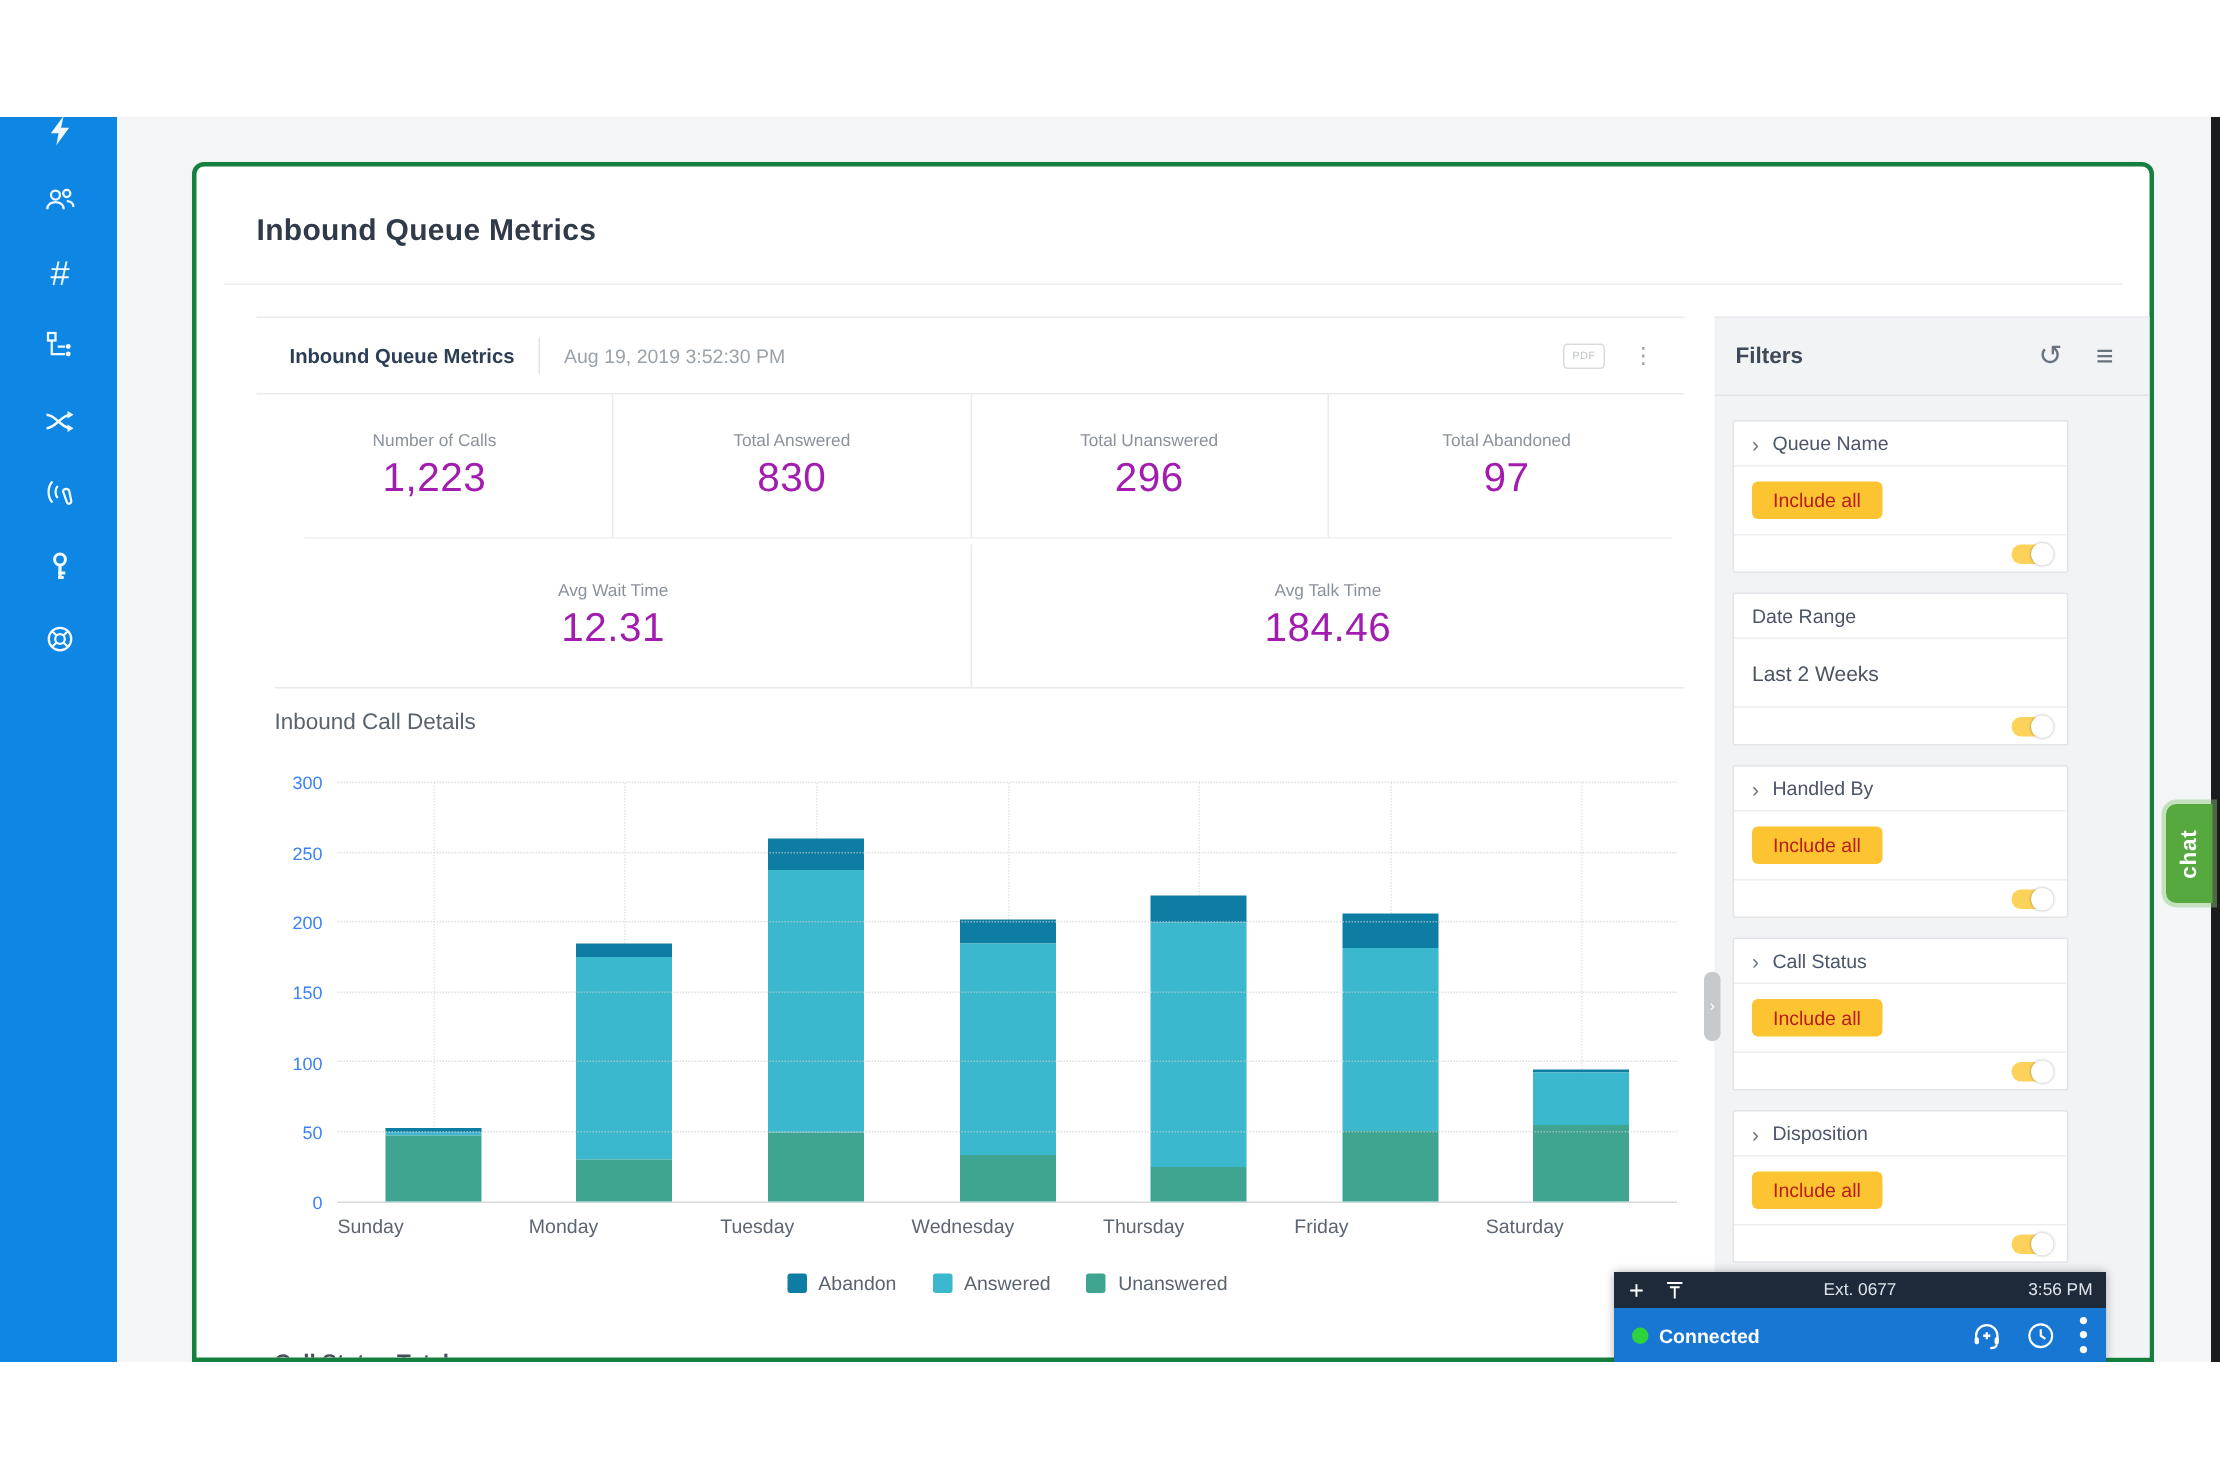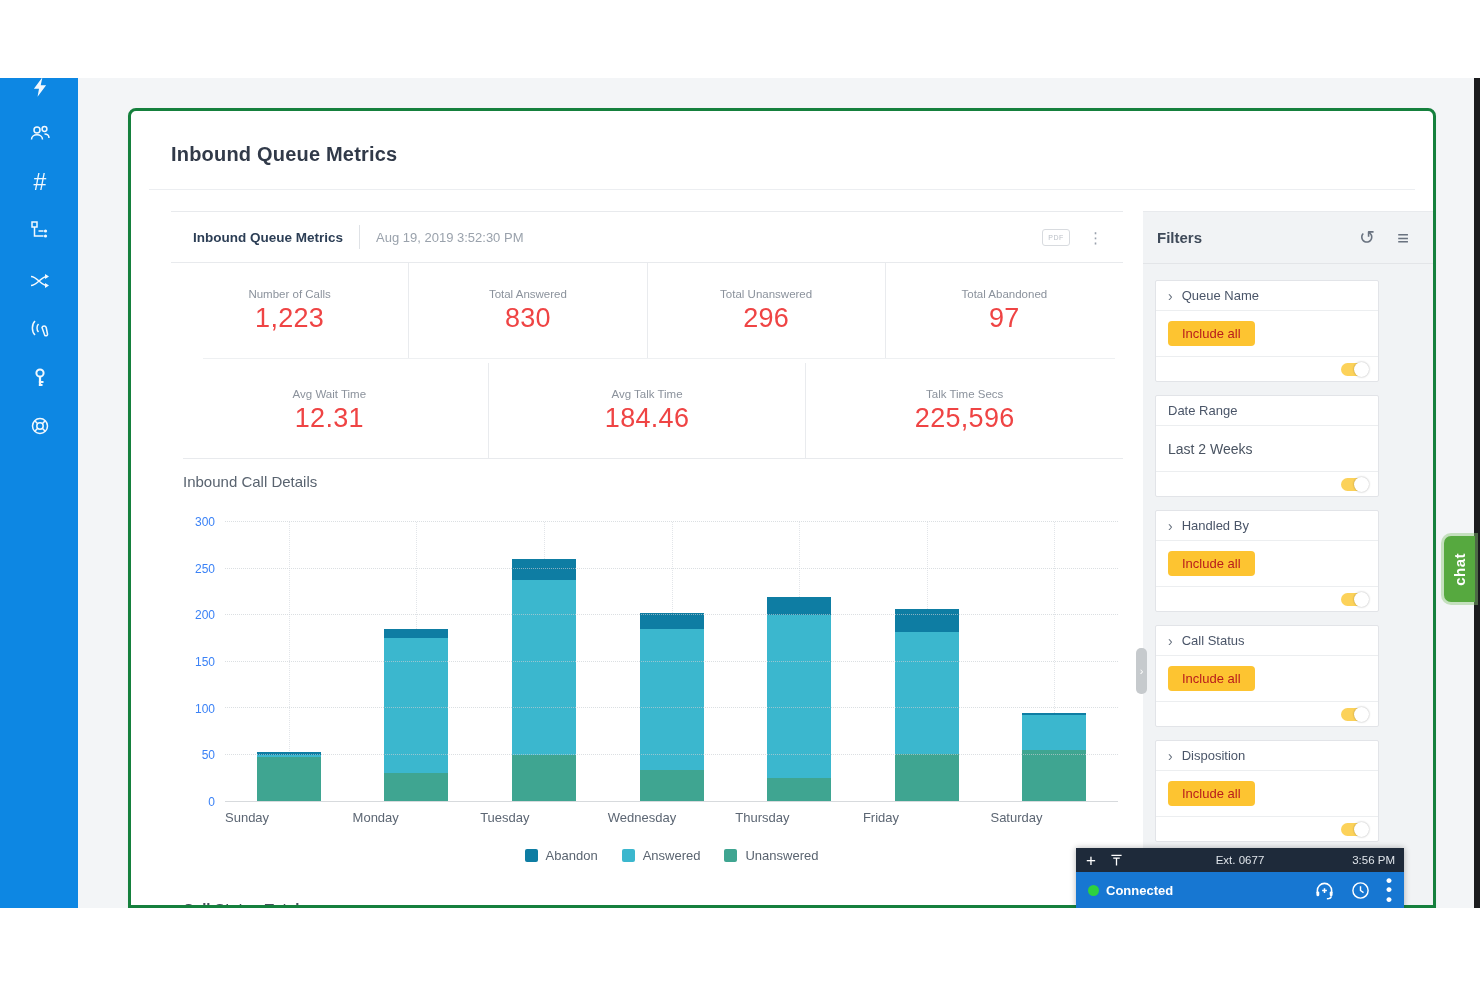--- a/index.html
+++ b/index.html
@@ -32,21 +32,21 @@
   .pdf-badge { width:28px; height:17px; border:1px solid #d8dbdf; border-radius:3px; font-size:7px; color:#bcc1c8; display:flex; align-items:center; justify-content:center; letter-spacing:.5px; cursor:pointer; }
   .kebab { color:#9aa2ad; font-size:15px; line-height:1; cursor:pointer; }
 
   
   .metrics-row { position:absolute; left:40px; width:952px; display:flex; }
   .metrics-row.primary { top:152px; height:95px; }
   .metrics-row.secondary { top:252px; height:95px; }
   .metric { flex:1; display:flex; flex-direction:column; align-items:center; justify-content:center; border-right:1px solid #e9ebee; }
   .metric:last-child { border-right:none; }
   .m-label { font-size:11.5px; color:#8b929c; margin-bottom:3px; }
-  .m-value { font-size:27px; color:#ef4444; letter-spacing:.3px; }
+  .m-value { font-size:27px; color:#a21caf; letter-spacing:.3px; }
   .row-sep1 { position:absolute; left:72px; top:247px; width:912px; border-top:1px solid #eef0f2; }
   .row-sep2 { position:absolute; left:52px; top:347px; width:940px; border-top:1px solid #e8eaed; }
 
   .section-label { position:absolute; left:52px; top:362px; font-size:15px; color:#59636f; }
   .next-section { position:absolute; left:52px; top:789px; font-size:15px; font-weight:700; color:#454e5b; }
 
   
   .chart { position:absolute; left:52px; top:388px; width:945px; height:372px; }
   .y-axis { position:absolute; left:0; top:23px; width:32px; height:280px; }
   .ytick { position:absolute; right:0; font-size:12px; color:#3b82f6; }
@@ -204,24 +204,20 @@
         </div>
       <div class="row-sep1"></div>
       <div class="metrics-row secondary">
           <div class="metric">
             <div class="m-label">Avg Wait Time</div>
             <div class="m-value">12.31</div>
           </div>
           <div class="metric">
             <div class="m-label">Avg Talk Time</div>
             <div class="m-value">184.46</div>
-          </div>
-          <div class="metric">
-            <div class="m-label">Talk Time Secs</div>
-            <div class="m-value">225,596</div>
           </div>
         </div>
       <div class="row-sep2"></div>
 
       <div class="section-label">Inbound Call Details</div>
 
       <div class="chart">
         <div class="y-axis">
             <div class="ytick" style="bottom: calc(0% - 7px);">0</div>
             <div class="ytick" style="bottom: calc(16.6667% - 7px);">50</div>

